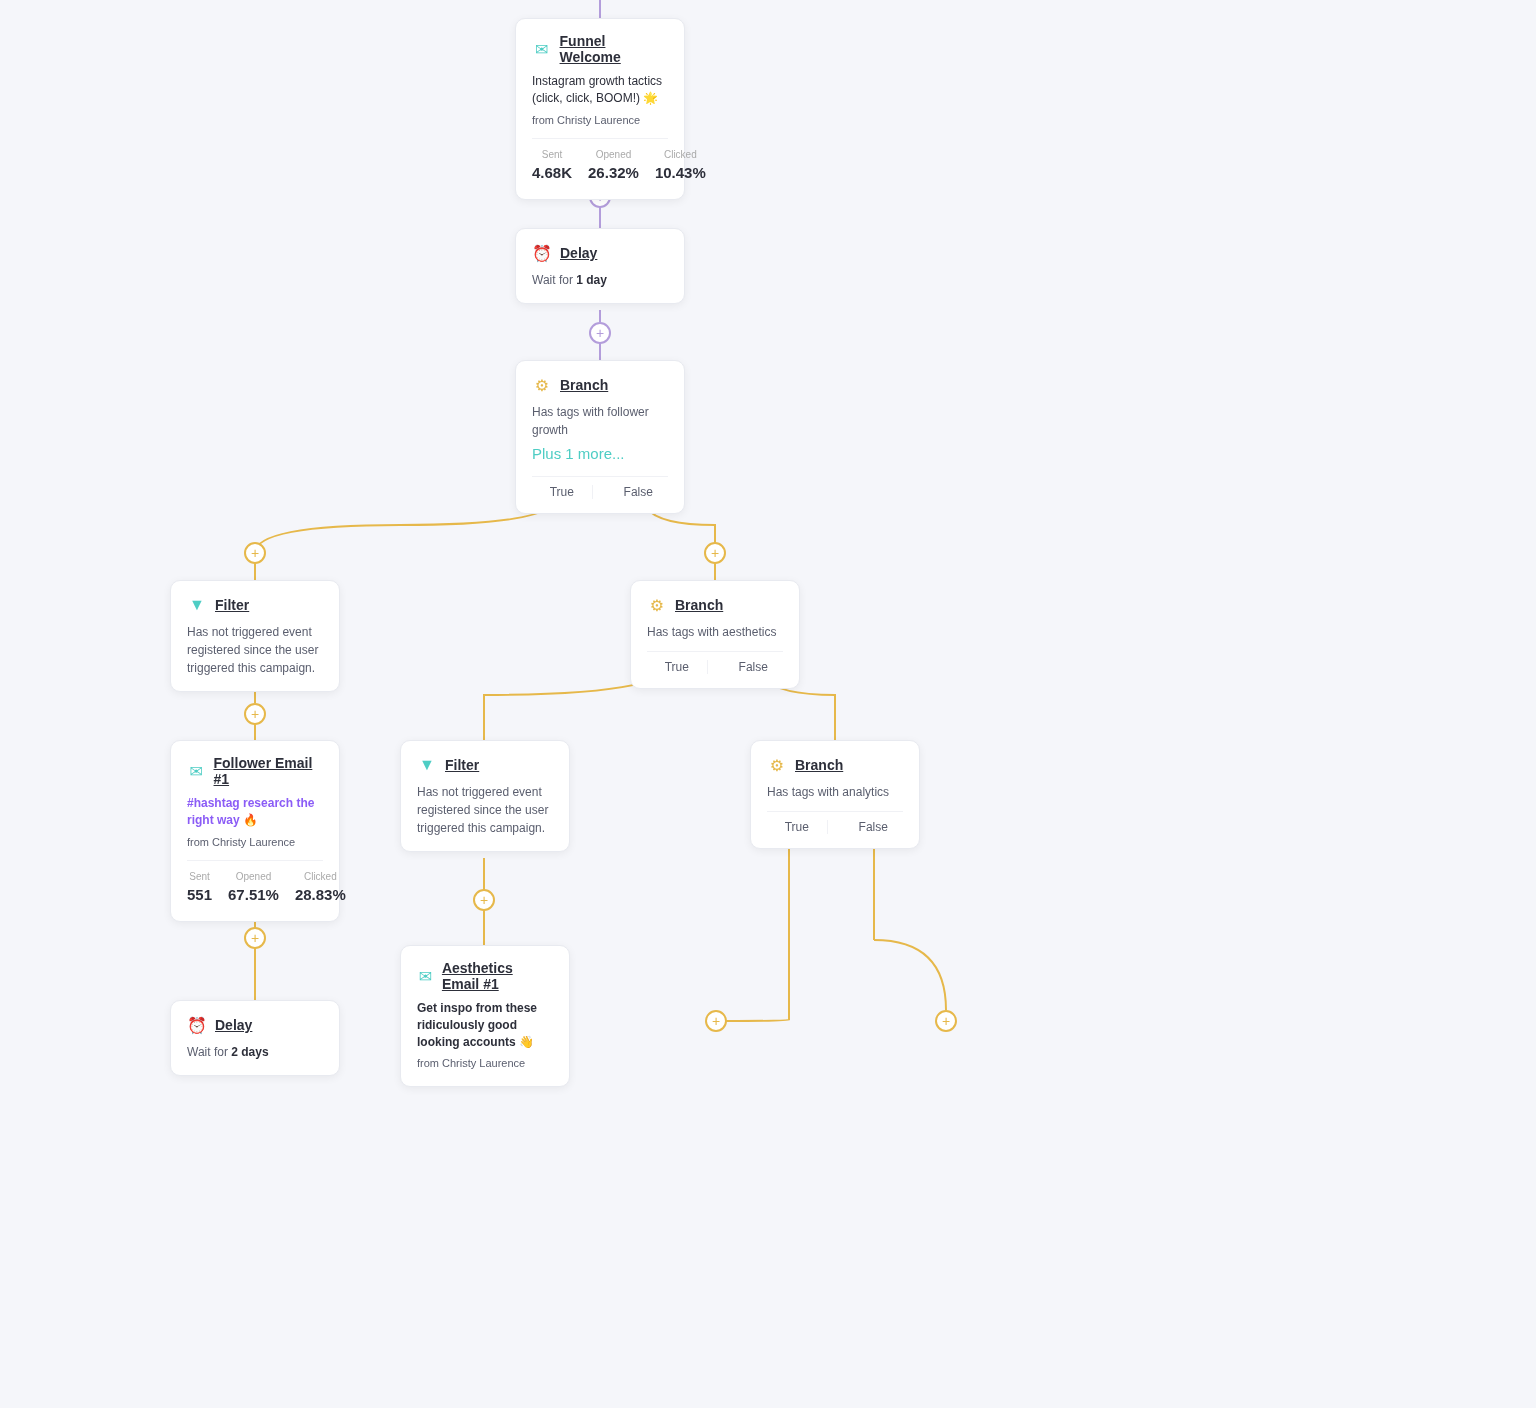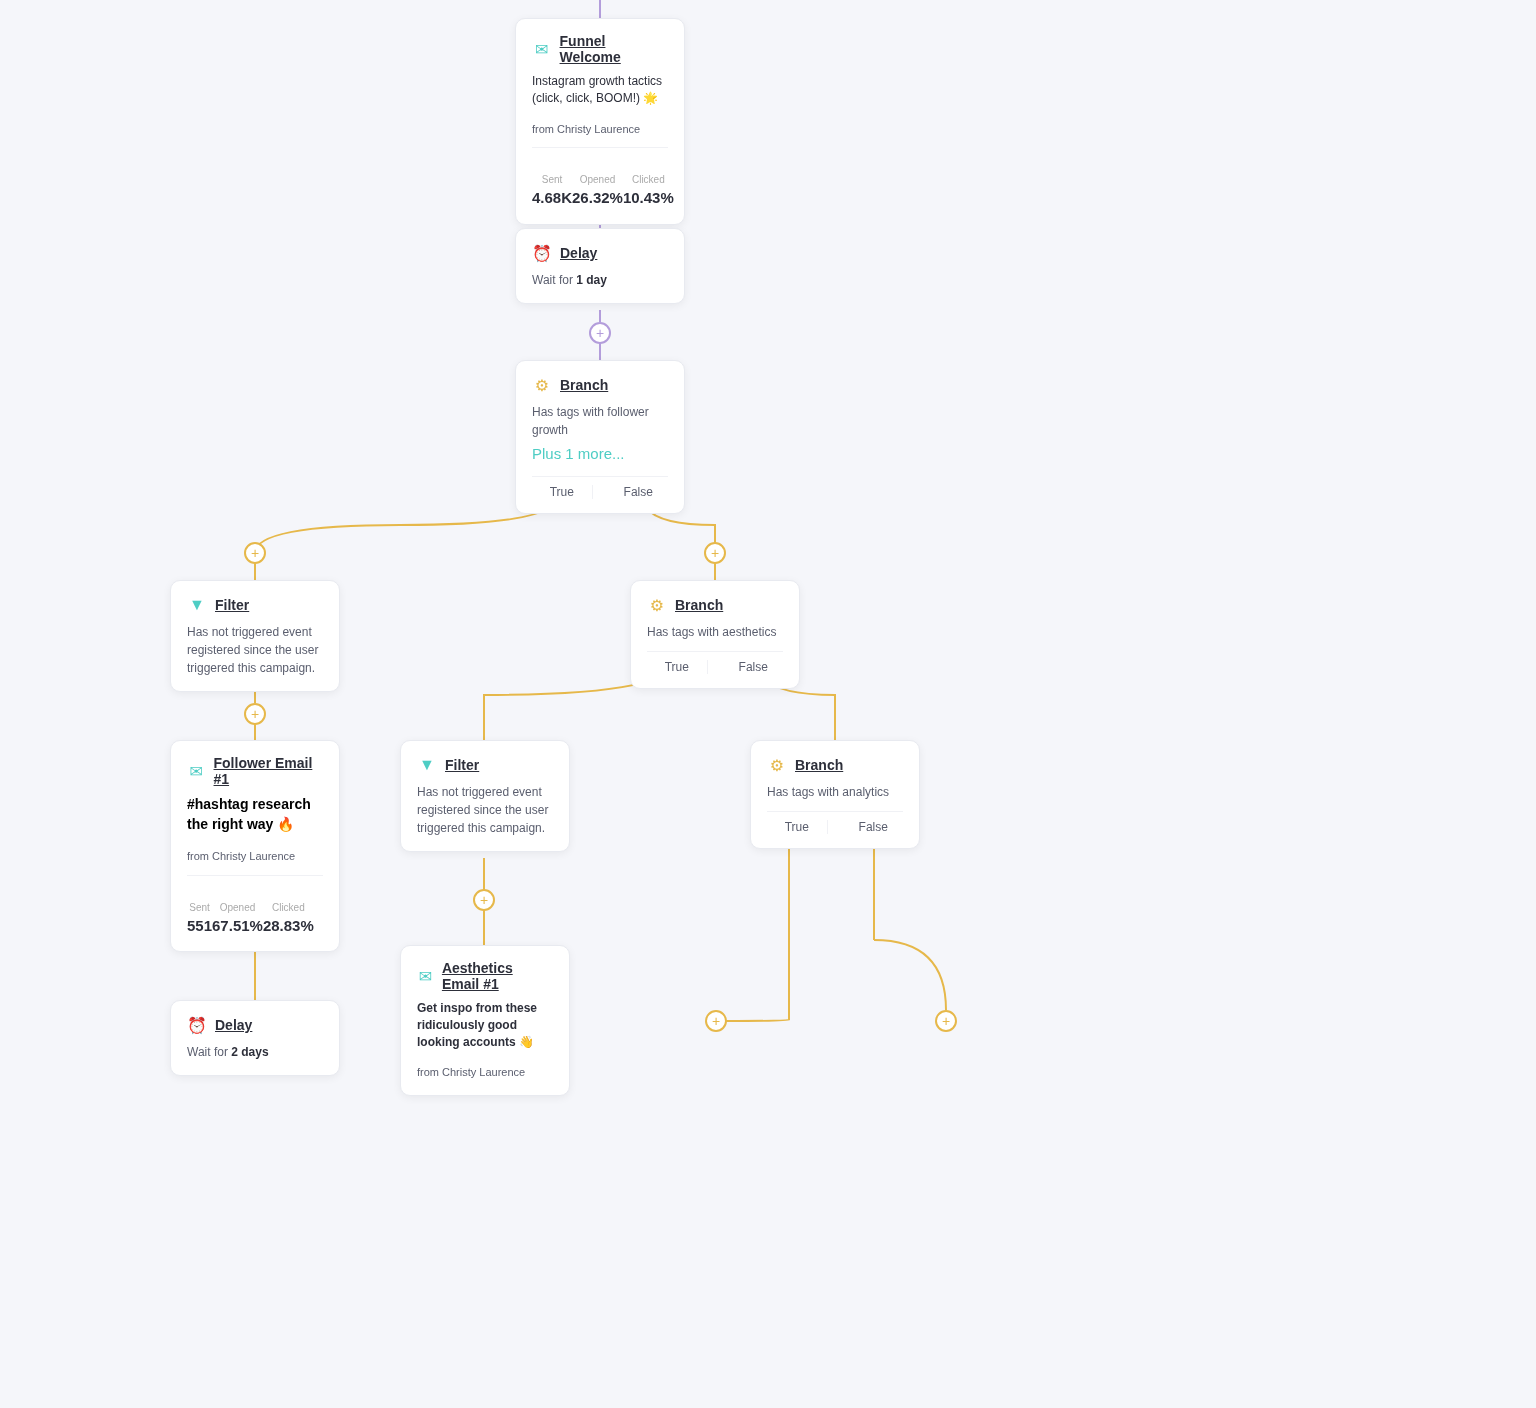--- a/index.html
+++ b/index.html
@@ -57,32 +57,33 @@
     }
 
     .card-body strong {
       color: #2d2f3a;
       font-weight: 700;
     }
 
     .card-from {
       font-size: 11px;
       color: #999;
-      margin-top: 14px;
+      margin-top: 5px;
     }
 
     .card-from span {
       color: #5a5e6e;
     }
 
     .stats-row {
       display: flex;
+      gap: 16px;
       margin-top: 10px;
       border-top: 1px solid #f0f1f5;
-      padding-top: 24px;
+      padding-top: 8px;
     }
 
     .stat-item {
       text-align: center;
     }
 
     .stat-label {
       font-size: 10px;
       color: #aaa;
       display: block;
@@ -292,21 +293,21 @@
       <div class="branch-opt">False</div>
     </div>
   </div>
 
   <div class="flow-card" style="width:170px; left:170px; top:740px;">
     <div class="card-header">
       <div class="card-icon" style="color:#4ecdc4;">✉</div>
       <div class="card-title">Follower Email #1</div>
     </div>
     <div class="card-body">
-      <div style="font-weight:600;color:#000000;font-size:14px;line-height:1.4;">#hashtag research the right way 🔥</div>
+      <div style="font-weight:600;color:#8b5cf6;font-size:12px;line-height:1.4;">#hashtag research the right way 🔥</div>
       <div class="card-from">
         <span>from</span>
         <span>Christy Laurence</span>
       </div>
       <div class="stats-row">
         <div class="stat-item">
           <span class="stat-label">Sent</span>
           <span class="stat-value">551</span>
         </div>
         <div class="stat-item">

